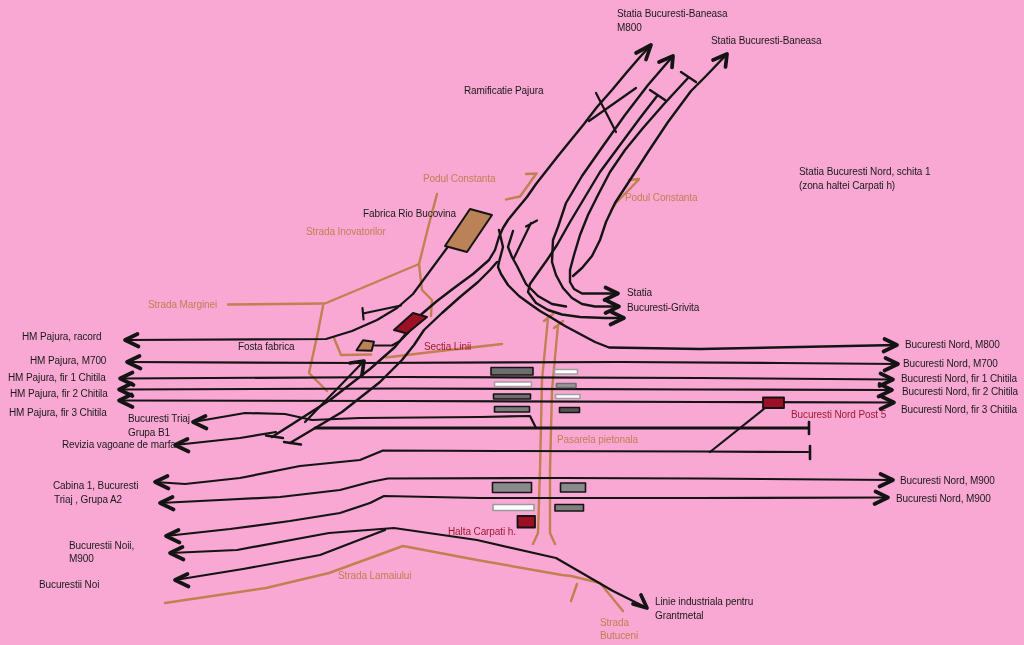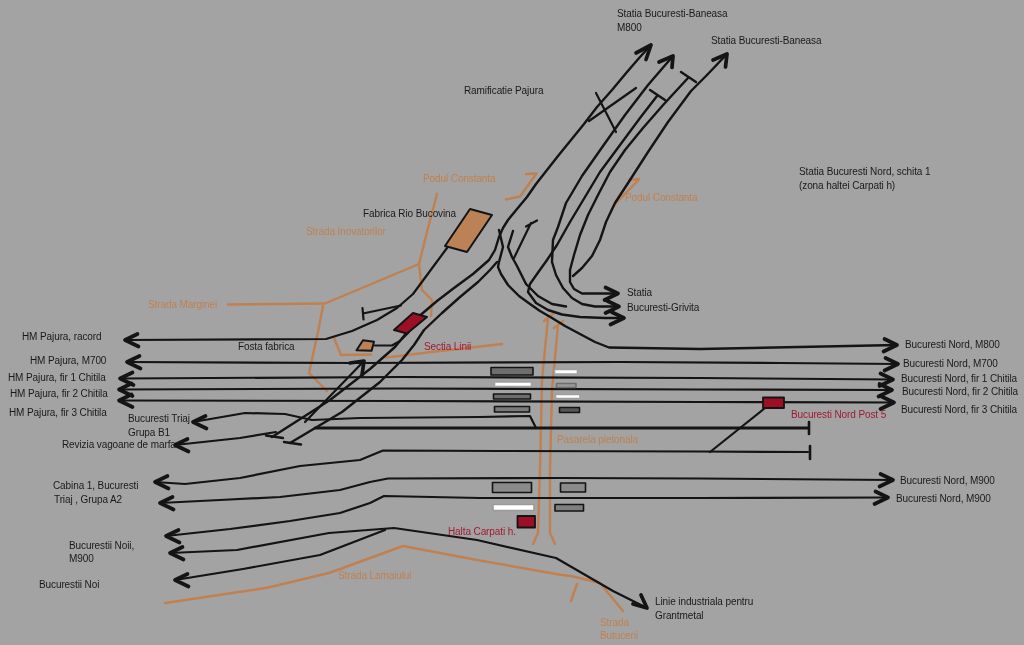--- a/index.html
+++ b/index.html
@@ -1,16 +1,16 @@
 <!DOCTYPE html>
 <html><head>
 <meta charset="utf-8">
 <style>
 html,body{margin:0;padding:0;background:#fff}
-#c{position:relative;width:1024px;height:645px;background:#a3a3a3;overflow:hidden}
+#c{position:relative;width:1024px;height:645px;background:#f9a8d4;overflow:hidden}
 svg{position:absolute;top:0;left:0}
 text{font-family:"Liberation Sans",sans-serif;font-size:10px;letter-spacing:-0.1px;fill:#1a1a1a}
 .o{fill:#c08050}
 .r{fill:#9e1a32}
 </style>
 </head>
 <body>
 <div id="c">
 <svg width="1024" height="645" viewBox="0 0 1024 645" fill="none" stroke-linecap="round" stroke-linejoin="round">
 

